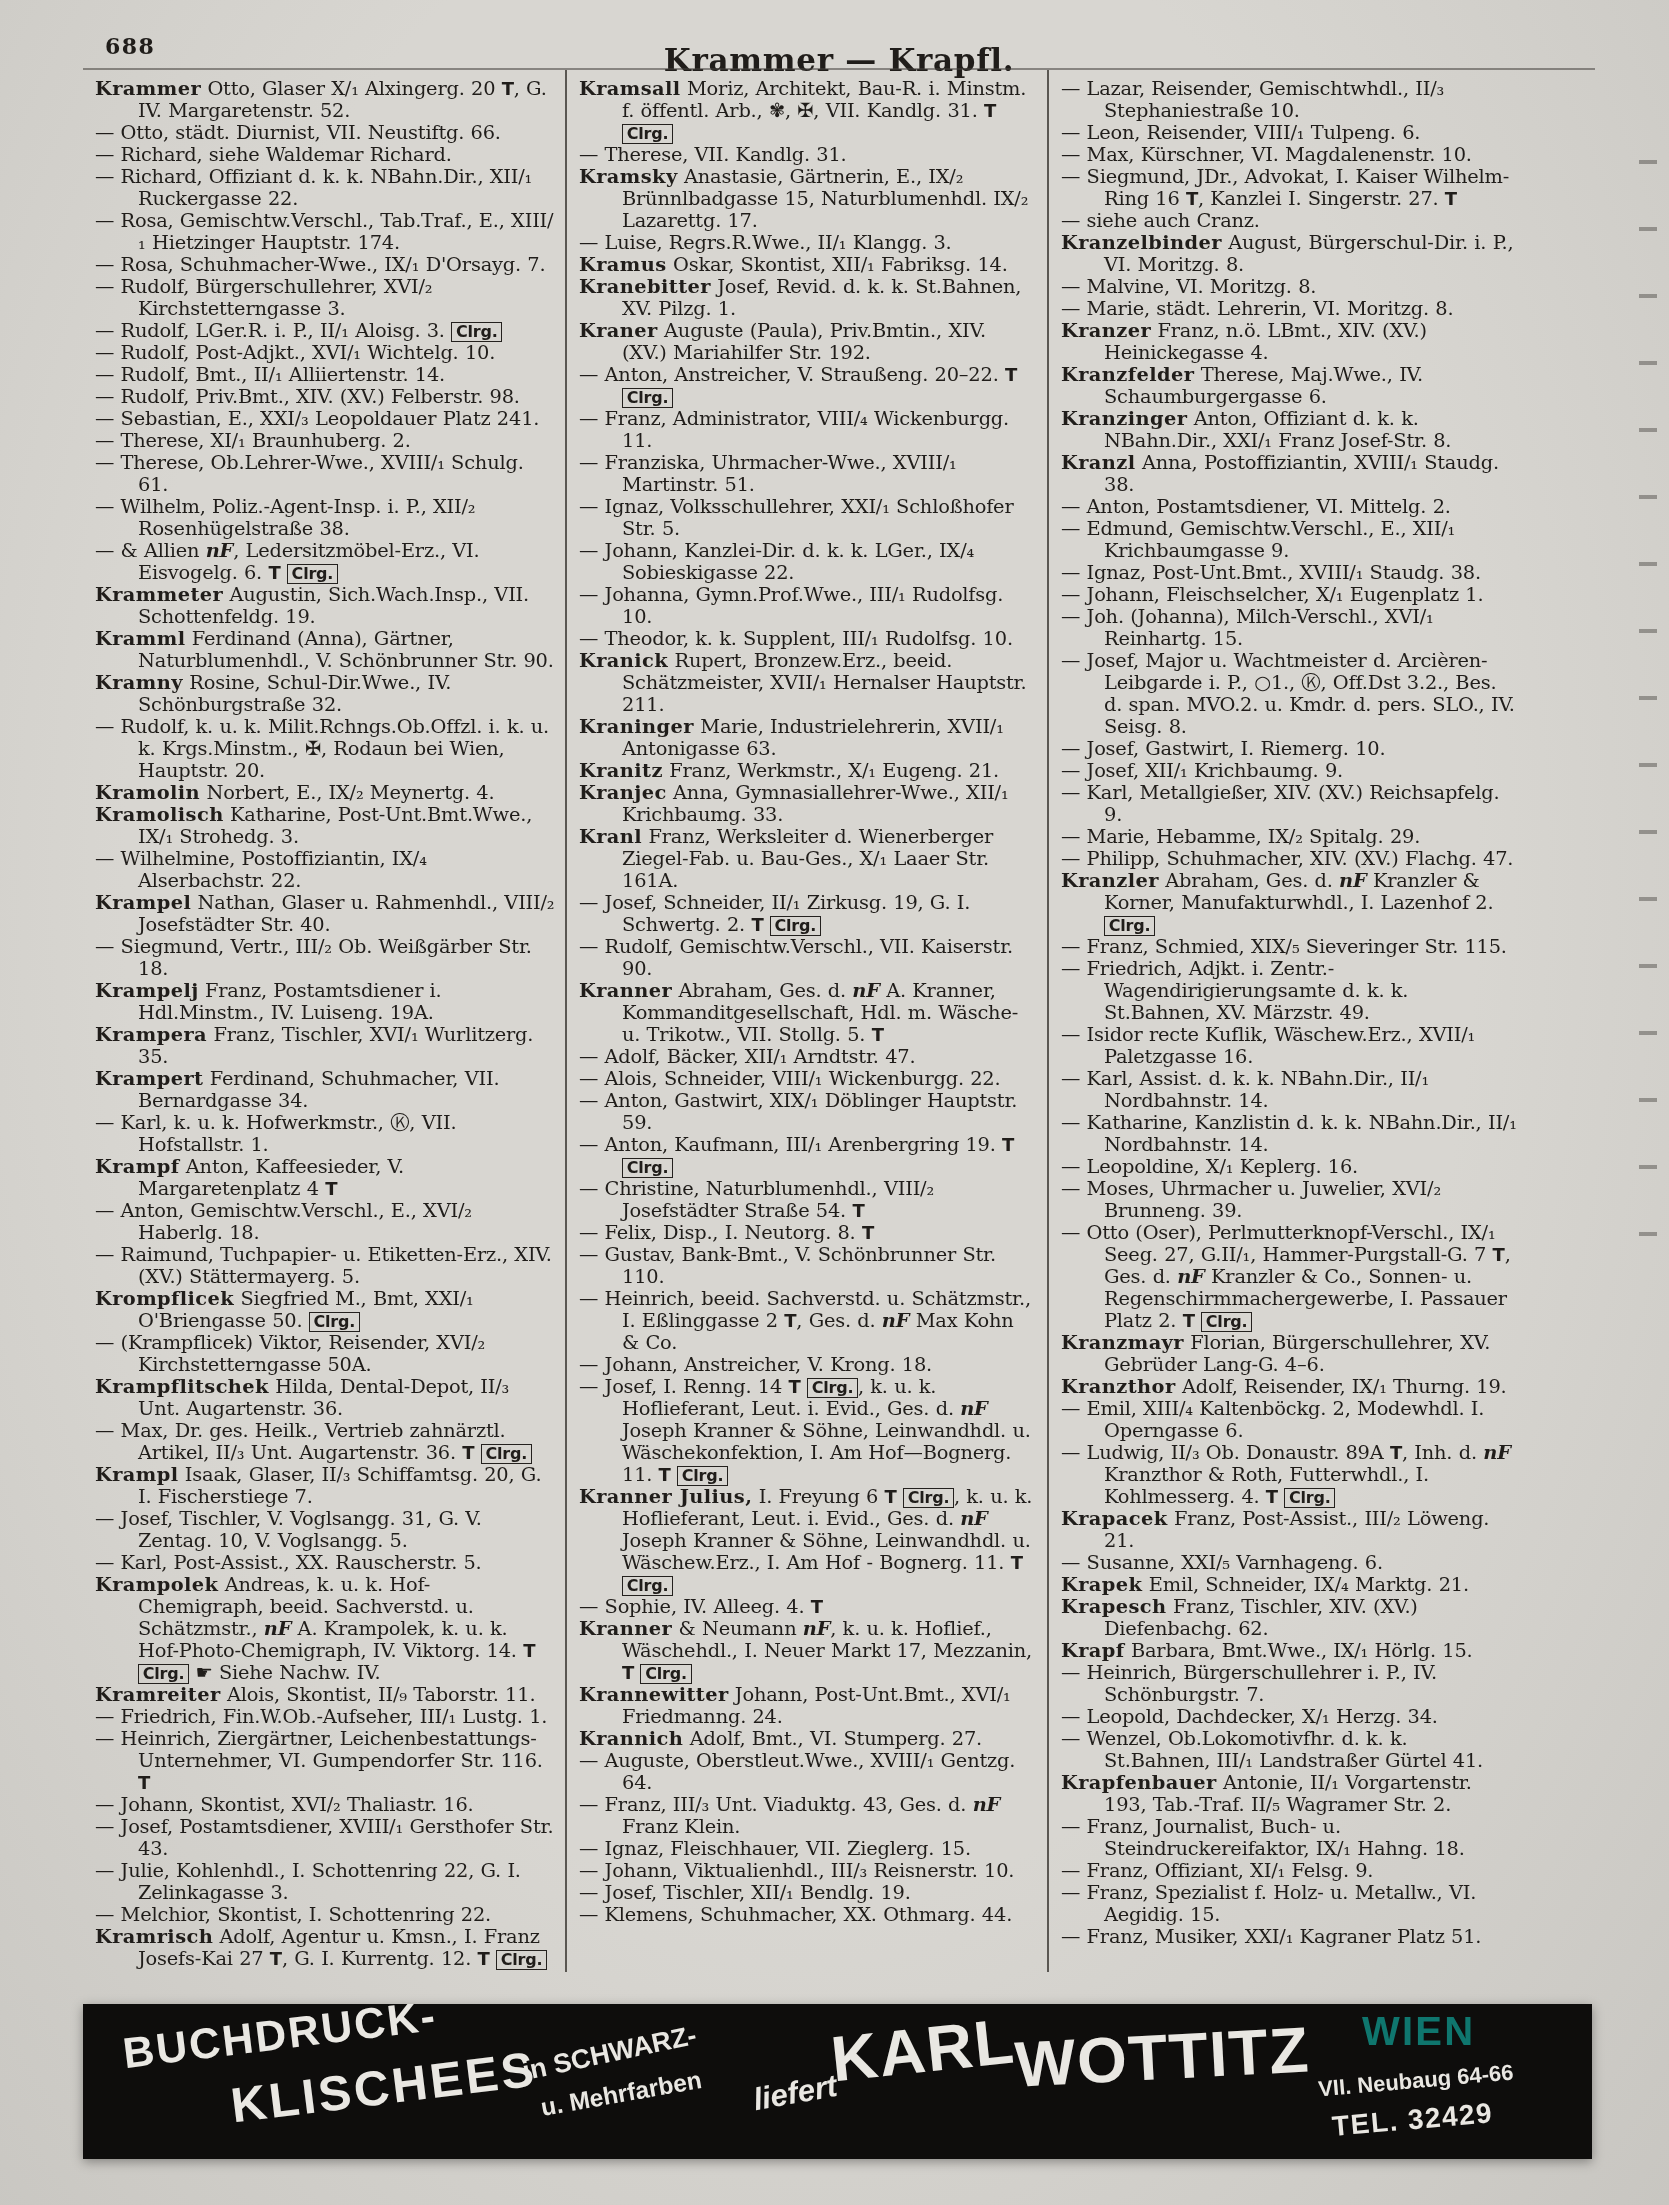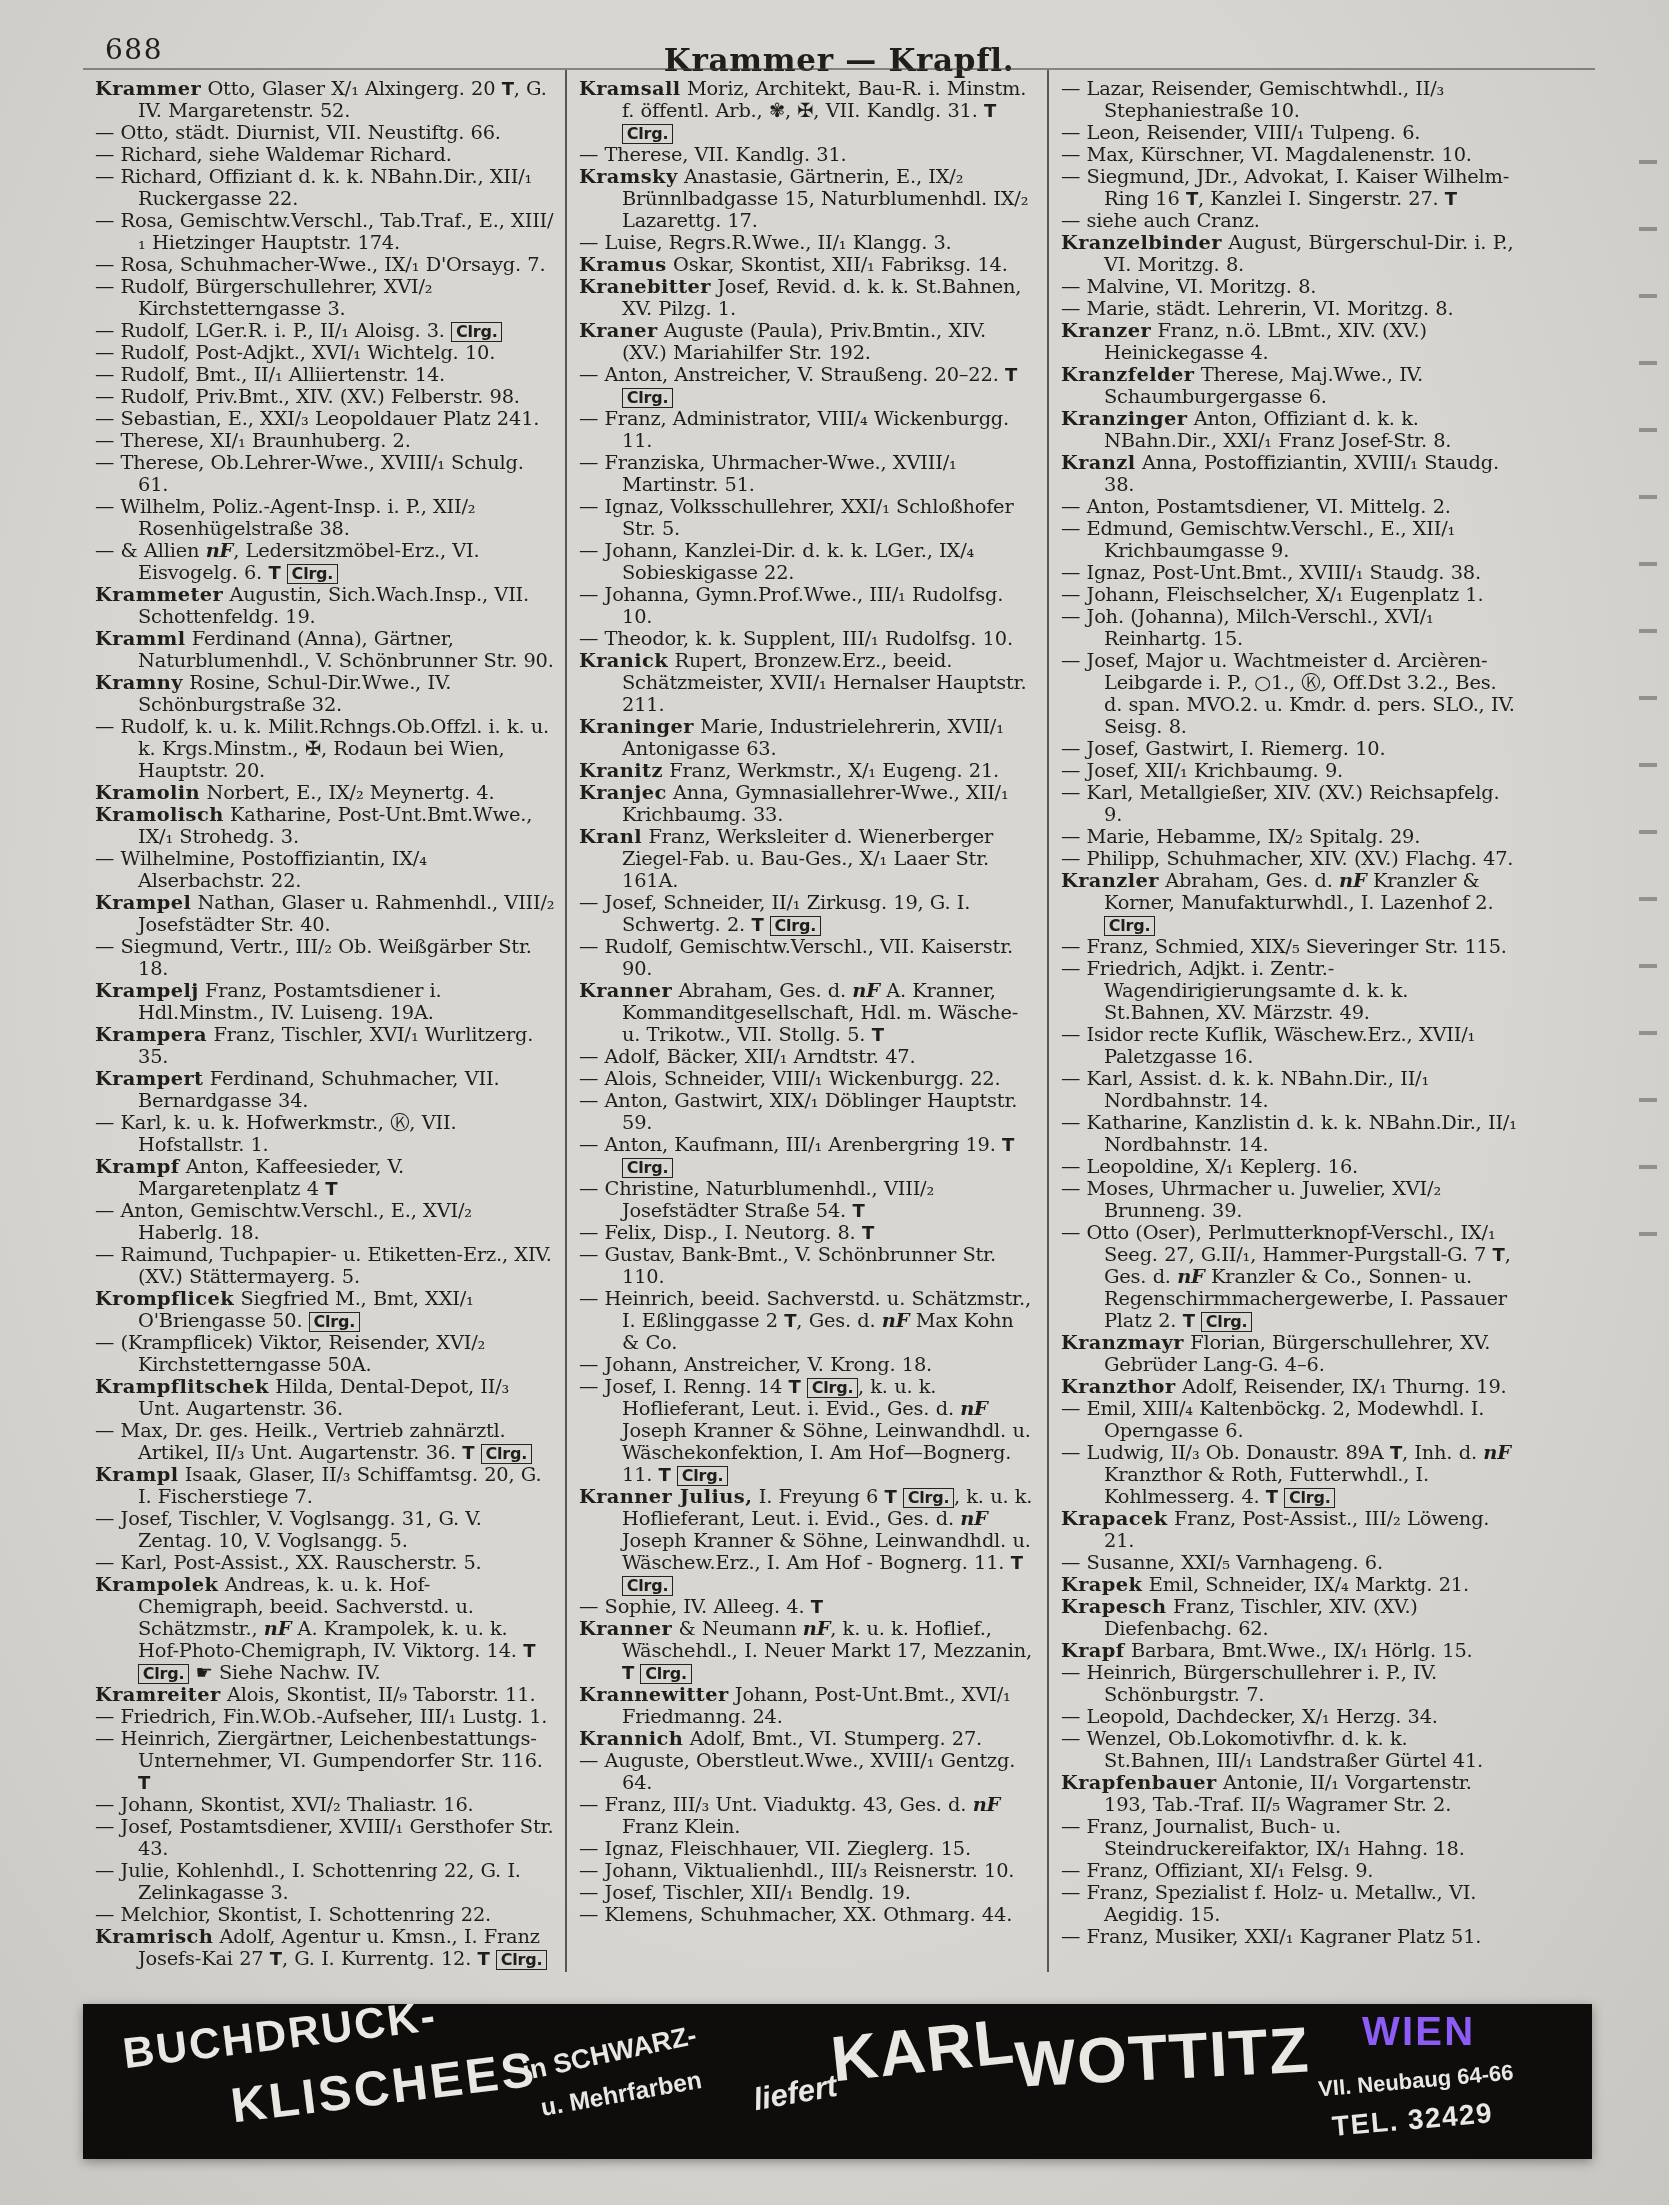--- a/index.html
+++ b/index.html
@@ -3,21 +3,21 @@
 <meta charset="utf-8">
 <style>
   html,body{margin:0;padding:0;}
   body{
     width:1669px;height:2205px;position:relative;overflow:hidden;
     background:radial-gradient(ellipse at 48% 40%, #d8d6d1 55%, #c8c6c1 100%);
     font-family:"DejaVu Serif", serif;color:#201d1a;
   }
   .sheet{position:absolute;left:83px;top:19.4px;width:1512px;}
   .hdr{position:relative;height:49px;}
-  .pagenum{position:absolute;left:22px;top:13.4px;font-size:28px;font-weight:normal;letter-spacing:1.5px;}
+  .pagenum{position:absolute;left:22px;top:13.4px;font-size:22px;font-weight:bold;letter-spacing:1.5px;}
   .ptitle{position:absolute;left:50%;transform:translateX(-50%);top:23px;font-size:31px;font-weight:bold;letter-spacing:0.7px;}
   .rule{border-top:2.2px solid #45423e;opacity:.55;}
   .cols{display:flex;height:1902px;overflow:hidden;}
   .col{width:482px;box-sizing:border-box;padding:7.4px 10.4px 0 12px;}
   .col + .col{border-left:2.2px solid #5a5752;}
   .entry{margin:0;padding-left:43px;text-indent:-43px;font-size:19.4px;line-height:22px;
          letter-spacing:-0.2px;word-spacing:0.4px;text-align:left;}
   .entry b{letter-spacing:0.4px;}
   .tel{font-family:"DejaVu Sans",sans-serif;font-weight:bold;font-size:18px;}
   .bx{display:inline-block;border:1.5px solid #24211e;padding:0 3.7px;font-size:16px;line-height:18px;
@@ -202,17 +202,17 @@
 <div class="marks"></div>
 
 <div class="ad" id="ad" style="background: rgb(14, 13, 12);">
     <span class="w0" style="color: rgb(233, 231, 226);">BUCHDRUCK-</span>
     <span class="w1" style="color: rgb(233, 231, 226);">KLISCHEES</span>
     <span class="w2" style="color: rgb(233, 231, 226);">in SCHWARZ-</span>
     <span class="w3" style="color: rgb(233, 231, 226);">u. Mehrfarben</span>
     <span class="w4" style="color: rgb(233, 231, 226);">liefert</span>
     <span class="w5" style="color: rgb(233, 231, 226);">KARL</span>
     <span class="w6" style="color: rgb(233, 231, 226);">WOTTITZ</span>
-    <span class="w7" style="color: #8b5cf6;">WIEN</span>
+    <span class="w7" style="color: #0f766e;">WIEN</span>
     <span class="w8" style="color: rgb(233, 231, 226);">VII. Neubaug 64-66</span>
     <span class="w9" style="color: rgb(233, 231, 226);">TEL. 32429</span>
   </div>
 
 
 </body></html>

